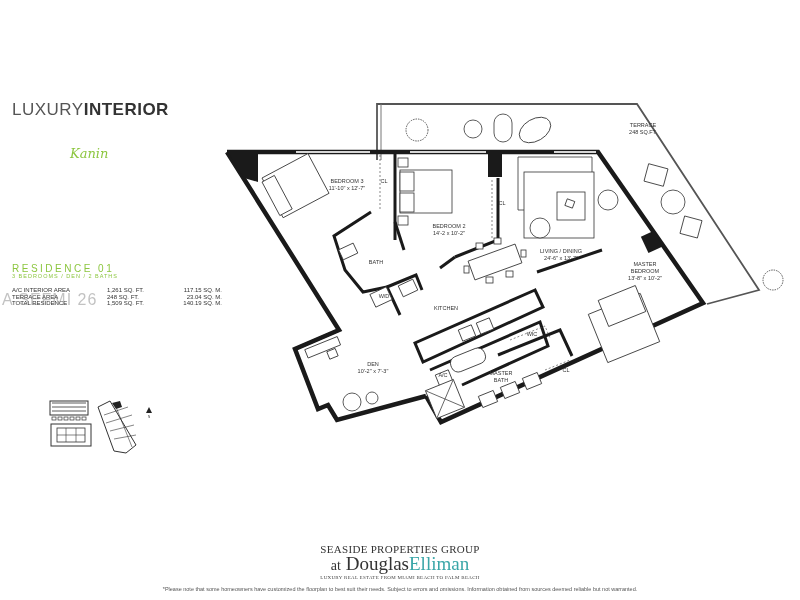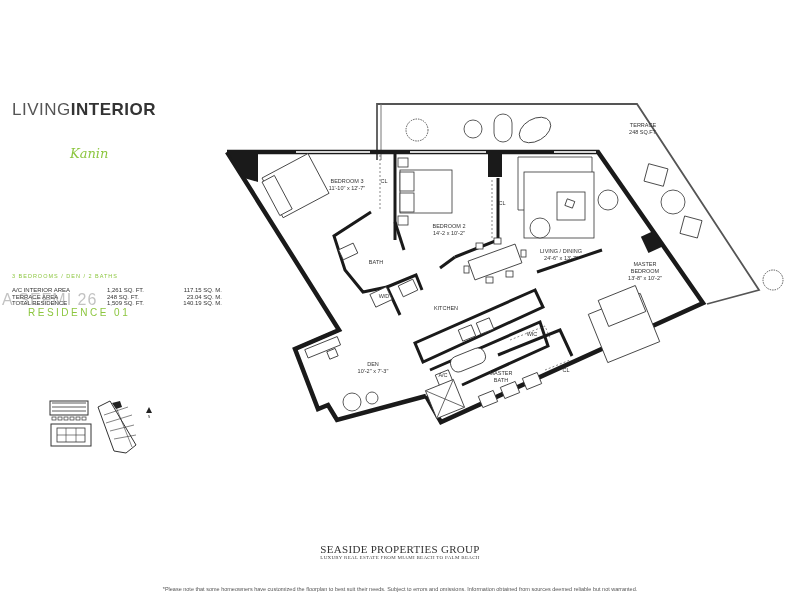--- a/index.html
+++ b/index.html
@@ -1,21 +1,21 @@
 <!DOCTYPE html>
 <html><head>
 <meta charset="utf-8">
 <style>
   html, body { margin:0; padding:0; background:#ffffff; }
   body { width:800px; height:600px; position:relative; overflow:hidden; font-family:"Liberation Sans", sans-serif; color:#222; }
   .logo { position:absolute; left:12px; top:100px; font-size:17px; letter-spacing:0.5px; color:#444; }
   .logo .light { font-weight:300; color:#555; }
   .logo .bold { font-weight:700; color:#333; }
   .logo-sig { position:absolute; left:70px; top:114px; font-family:"DejaVu Serif", serif; font-style:italic; font-size:13px; color:#8cc63f;margin-top:32px; }
-  .res-title { position:absolute; left:28px; top:263px; font-size:10px; letter-spacing:2.5px; color:#8cc63f;margin-top:44px; }
+  .res-title { position:absolute; left:12px; top:263px; font-size:10px; letter-spacing:2.5px; color:#8cc63f; }
   .res-sub { position:absolute; left:12px; top:273px; font-size:5.5px; letter-spacing:1px; color:#8cc63f; }
   .area-table { position:absolute; left:12px; top:287px; font-size:6px; color:#333; line-height:6.5px; }
   .area-row { display:flex; }
   .area-row span:nth-child(1) { width:95px; }
   .area-row span:nth-child(2) { width:55px; }
   .area-row span:nth-child(3) { width:60px; text-align:right; }
   .watermark { position:absolute; left:2px; top:291px; font-size:16px; color:rgba(120,120,120,0.45); letter-spacing:1px; }
   .keyplan { position:absolute; left:48px; top:395px; }
   .plan { position:absolute; left:0; top:0; }
   .room-label { font-family:"Liberation Sans", sans-serif; font-size:5.5px; fill:#333; text-anchor:middle; }
@@ -23,21 +23,21 @@
   .fb1 { font-family:"Liberation Serif", serif; font-size:11px; color:#333; letter-spacing:0.3px; }
   .fb2 { font-family:"Liberation Serif", serif; font-size:19px; color:#333; line-height:18px; }
   .fb2 .el { color:#3aa6a8; }
   .fb2 .at { font-size:14px; }
   .fb3 { font-family:"Liberation Serif", serif; font-size:5px; color:#444; letter-spacing:0.3px; }
   .disclaimer { position:absolute; left:0; width:800px; top:586px; text-align:center; font-size:5.5px; color:#555; }
 </style>
 </head>
 <body>
 
-<div class="logo"><span class="light">LIVING</span><span class="bold">INTERIOR</span></div>
+<div class="logo"><span class="light">LUXURY</span><span class="bold">INTERIOR</span></div>
 <div class="logo-sig">Kanin</div>
 
 <div class="res-title">RESIDENCE 01</div>
 <div class="res-sub">3 BEDROOMS / DEN / 2 BATHS</div>
 
 <div class="area-table">
   <div class="area-row">
     <span>A/C INTERIOR AREA</span>
     <span>1,261 SQ. FT.</span>
     <span>117.15 SQ. M.</span>
@@ -214,15 +214,16 @@
   <text class="room-label" x="373" y="373">10'-2" x 7'-3"</text>
   <text class="room-label" x="532" y="336">WIC</text>
   <text class="room-label" x="443" y="377">A/C</text>
   <text class="room-label" x="501" y="375">MASTER</text>
   <text class="room-label" x="501" y="382">BATH</text>
   <text class="room-label" x="566" y="372">CL</text>
 </svg>
 
 <div class="footer-brand">
   <div class="fb1">SEASIDE PROPERTIES GROUP</div>
+  <div class="fb2"><span class="at">at</span> <span>Douglas</span><span class="el">Elliman</span></div>
   <div class="fb3">LUXURY REAL ESTATE FROM MIAMI BEACH TO PALM BEACH</div>
 </div>
 <div class="disclaimer">*Please note that some homeowners have customized the floorplan to best suit their needs. Subject to errors and omissions. Information obtained from sources deemed reliable but not warranted.</div>
 
 </body></html>

